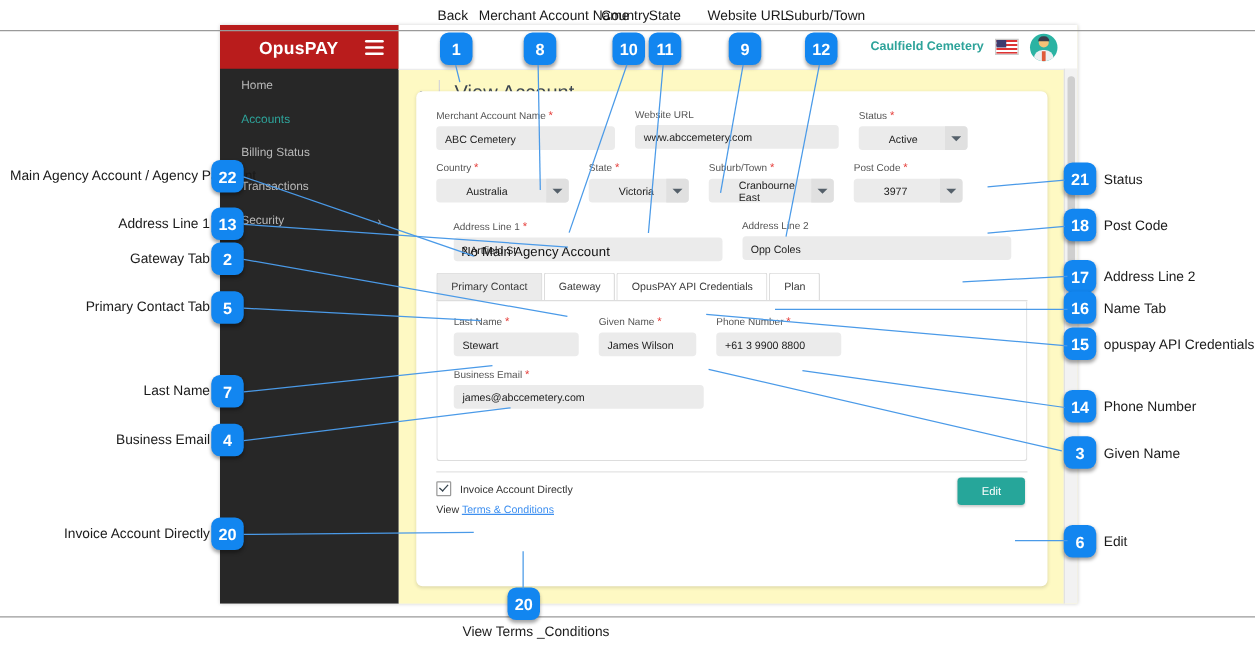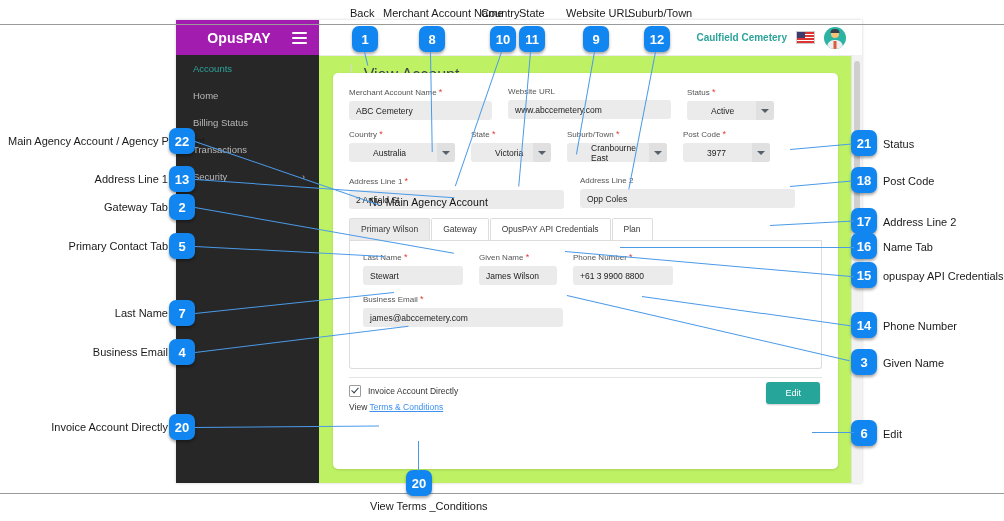--- a/index.html
+++ b/index.html
@@ -28,34 +28,34 @@
 
   
   #app-window{
     position:absolute;left:176px;top:20px;width:686px;height:463px;
     background:#f2f2f2;overflow:hidden;
     box-shadow:0 0 3px rgba(0,0,0,.18);
   }
 
   
   #sidebar{position:absolute;left:0;top:0;width:143px;height:100%;background:#272727;}
-  #sidebar-header{height:35px;background:#a21caf;display:flex;align-items:center;
+  #sidebar-header{height:35px;background:#b91c1c;display:flex;align-items:center;
      justify-content:space-between;padding:0 12px 0 10px;box-sizing:border-box;}
   #brand{color:#fff;font-size:14px;font-weight:bold;letter-spacing:.2px;flex:1;text-align:center;}
   .hamburger{width:15px;display:flex;flex-direction:column;gap:3px;cursor:pointer;}
   .hamburger i{display:block;height:2px;background:#fff;border-radius:1px;}
   .nav-item{
     color:#b9b9b9;font-size:9.5px;padding:8px 0 8px 17px;position:relative;cursor:pointer;
   }
   .nav-item.active{color:#2ea39a;}
   .nav-item .chev{position:absolute;right:14px;top:50%;transform:translateY(-50%);
      font-size:9px;color:#b9b9b9;}
 
   
-  #main{position:absolute;left:143px;top:0;right:0;bottom:0;background:#bef264;}
+  #main{position:absolute;left:143px;top:0;right:0;bottom:0;background:#fef9c3;}
   #topbar{height:35px;background:#fff;display:flex;align-items:center;
      justify-content:flex-end;padding-right:16px;gap:9px;
      border-bottom:1px solid #ececec;}
   #org-name{color:#2ea39a;font-size:10px;font-weight:bold;}
   .flag{width:17px;height:11px;position:relative;overflow:hidden;border:.5px solid #ccc;}
   .flag .stripes{position:absolute;inset:0;
     background:repeating-linear-gradient(to bottom,#d33 0 1.6px,#fff 1.6px 3.1px);}
   .flag .canton{position:absolute;left:0;top:0;width:8px;height:6px;background:#3c3b6e;}
   .avatar{width:22px;height:22px;border-radius:50%;background:#2bb3a3;position:relative;overflow:hidden;}
   .avatar .head{position:absolute;left:50%;top:3px;transform:translateX(-50%);
@@ -150,25 +150,25 @@
   <div id="sidebar">
     <div id="sidebar-header">
       <div id="brand">OpusPAY</div>
       <div class="hamburger">
           <i></i>
           <i></i>
           <i></i>
         </div>
     </div>
     <div id="nav-list">
+      <div class="nav-item">
+        <span>Home</span>
+      </div>
       <div class="nav-item active">
         <span>Accounts</span>
-      </div>
-      <div class="nav-item">
-        <span>Home</span>
       </div>
       <div class="nav-item">
         <span>Billing Status</span>
       </div>
       <div class="nav-item">
         <span>Transactions</span>
       </div>
       <div class="nav-item">
         <span>Security</span>
         <span class="chev">›</span>
@@ -270,36 +270,36 @@
           </div>
           <div class="inp sel" style="width:87px">
             <span>3977</span>
             <span class="caret">
                 <span></span>
               </span>
           </div>
         </div>
       </div>
 
-      <div class="form-row" style="margin-top:14px;">
+      <div class="form-row" style="margin-top:14px;justify-content:center;">
         <div class="fld" style="width:215px">
           <div class="lbl">
             <span>Address Line 1</span>
             <span class="req">*</span>
           </div>
           <div class="inp" style="width:215px">2 Artfield St</div>
         </div>
         <div class="fld" style="width:215px">
           <div class="lbl">Address Line 2</div>
           <div class="inp" style="width:215px">Opp Coles</div>
         </div>
       </div>
 
       <div id="tabs">
-        <div class="tab active">Primary Wilson</div>
+        <div class="tab active">Primary Contact</div>
         <div class="tab">Gateway</div>
         <div class="tab">OpusPAY API Credentials</div>
         <div class="tab">Plan</div>
       </div>
 
       <div id="tab-panel">
         <div class="form-row">
           <div class="fld" style="width:100px">
             <div class="lbl">
               <span>Last Name</span>

